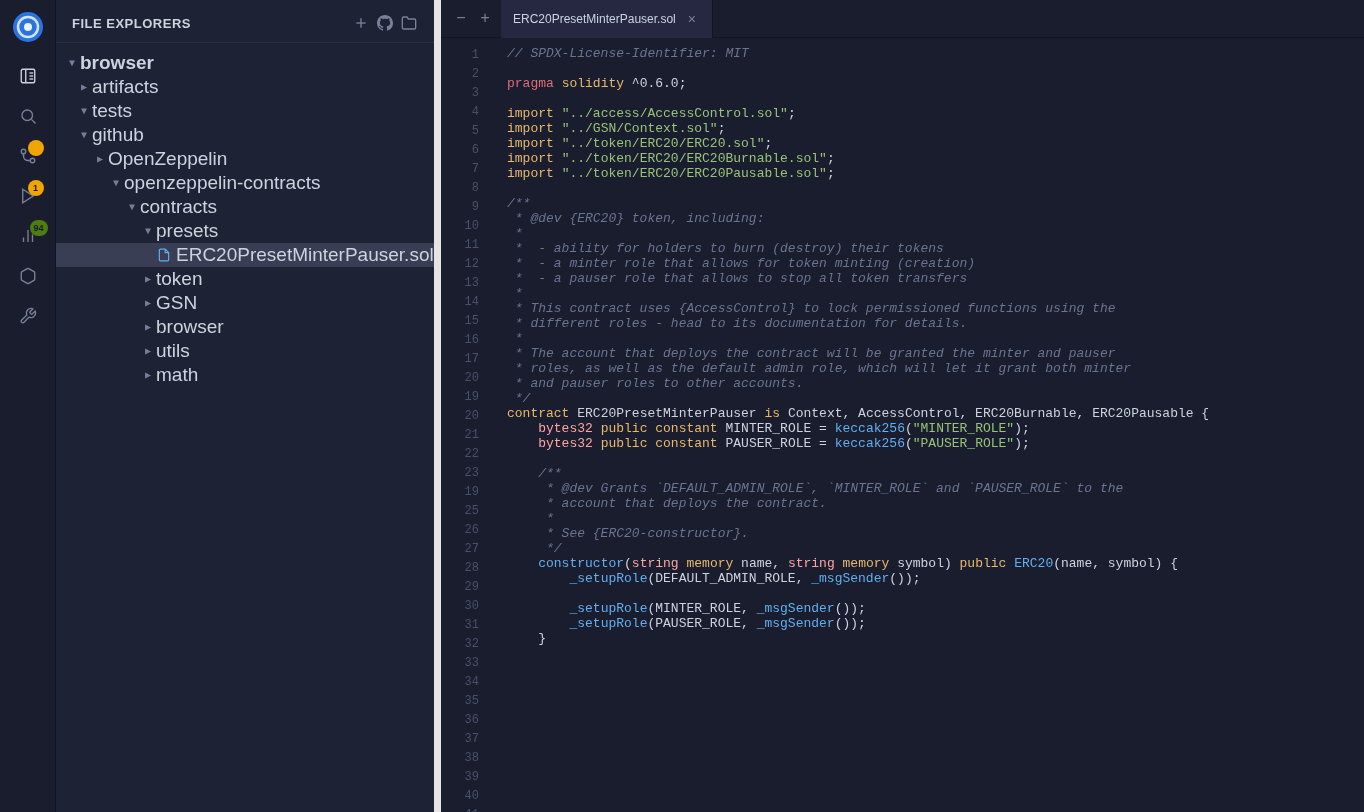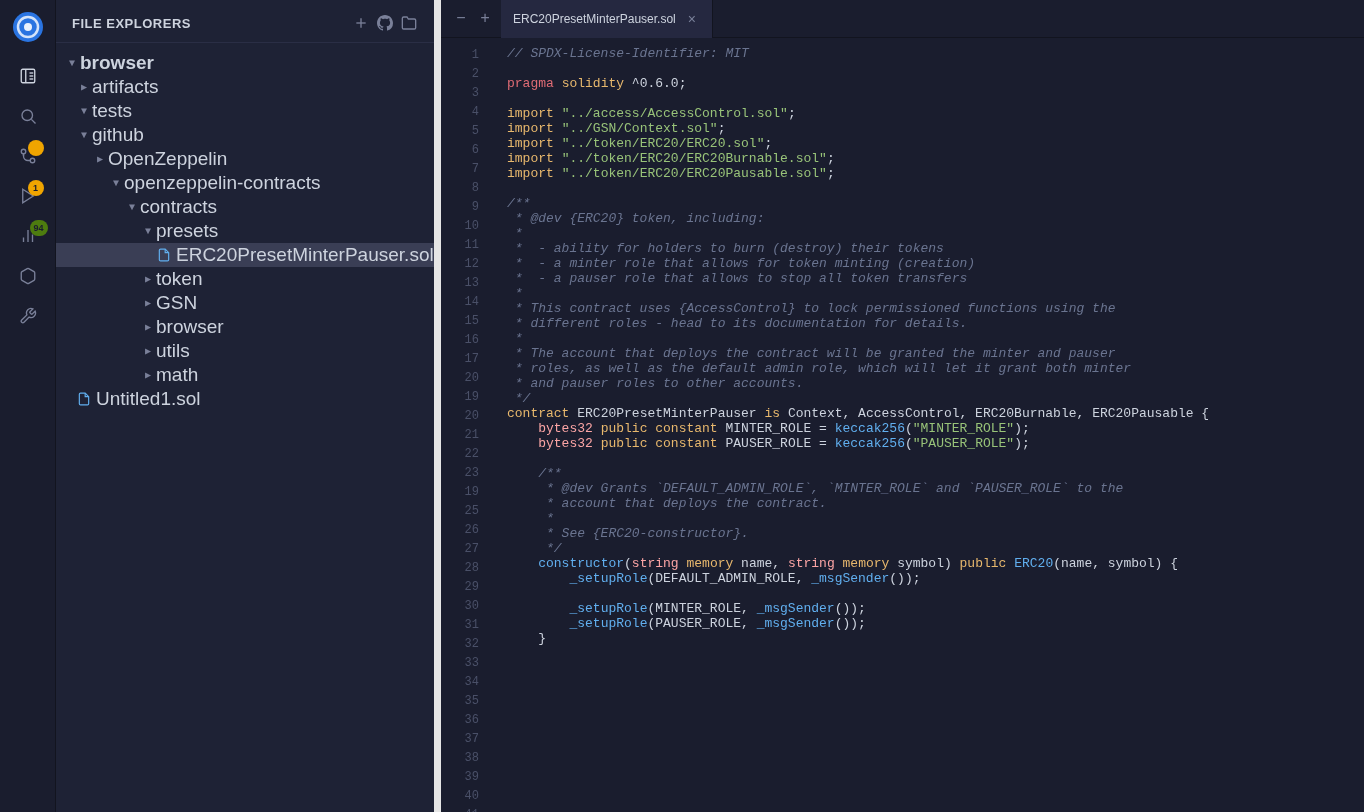--- a/index.html
+++ b/index.html
@@ -400,29 +400,20 @@
     <div class="tree-item indent-5">
       <span class="tree-arrow">▶</span>
       <span class="tree-label">utils</span>
     </div>
 
     <div class="tree-item indent-5">
       <span class="tree-arrow">▶</span>
       <span class="tree-label">math</span>
     </div>
 
-    <div class="tree-item indent-1">
-      <span class="file-icon">
-        <svg width="14" height="14" viewBox="0 0 24 24" fill="none" stroke="#61afef" stroke-width="2">
-            <path d="M14 2H6a2 2 0 00-2 2v16a2 2 0 002 2h12a2 2 0 002-2V8z"></path>
-            <polyline points="14,2 14,8 20,8"></polyline>
-          </svg>
-      </span>
-      <span class="tree-label">Untitled1.sol</span>
-    </div>
   </div>
 </div>
 
 <div class="editor-area">
 
   <div class="editor-tabs">
     <div class="zoom-btn" title="Zoom Out">−</div>
     <div class="zoom-btn" title="Zoom In" style="margin-right:4px;">+</div>
     <div class="tab">
       <span>ERC20PresetMinterPauser.sol</span>

